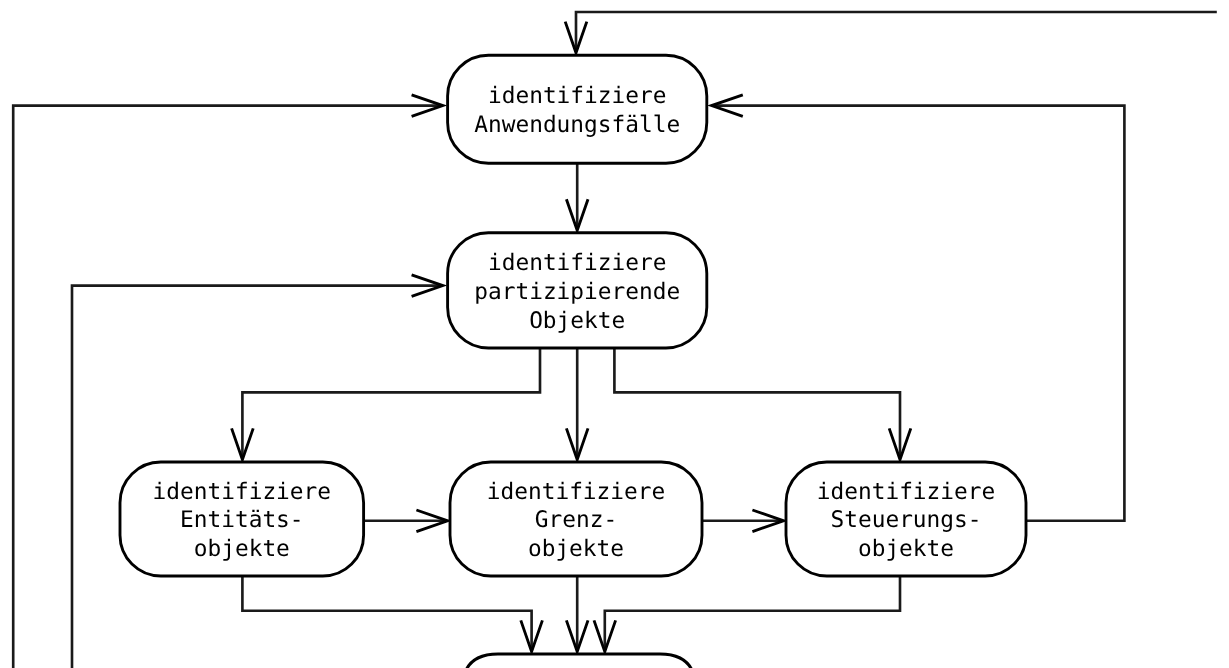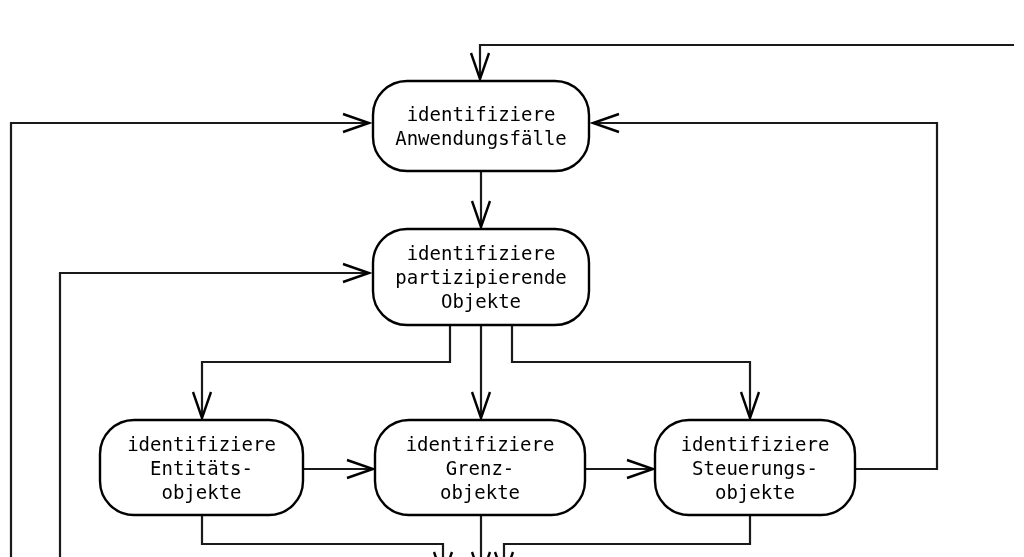--- a/index.html
+++ b/index.html
@@ -12,21 +12,20 @@
     width: 1024px;
     height: 557px;
     overflow: hidden;
     font-family: "DejaVu Sans Mono", "Liberation Mono", monospace;
   }
   #diagram-root {
     position: relative;
     width: 1024px;
     height: 431px;
     background: #ffffff;
-    margin-top: 35px;
   }
   svg#flow-svg {
     display: block;
     width: 1024px;
     height: 557px;
   }
   .node-shape {
     fill: #ffffff;
     stroke: #000000;
     stroke-width: 2.4;

